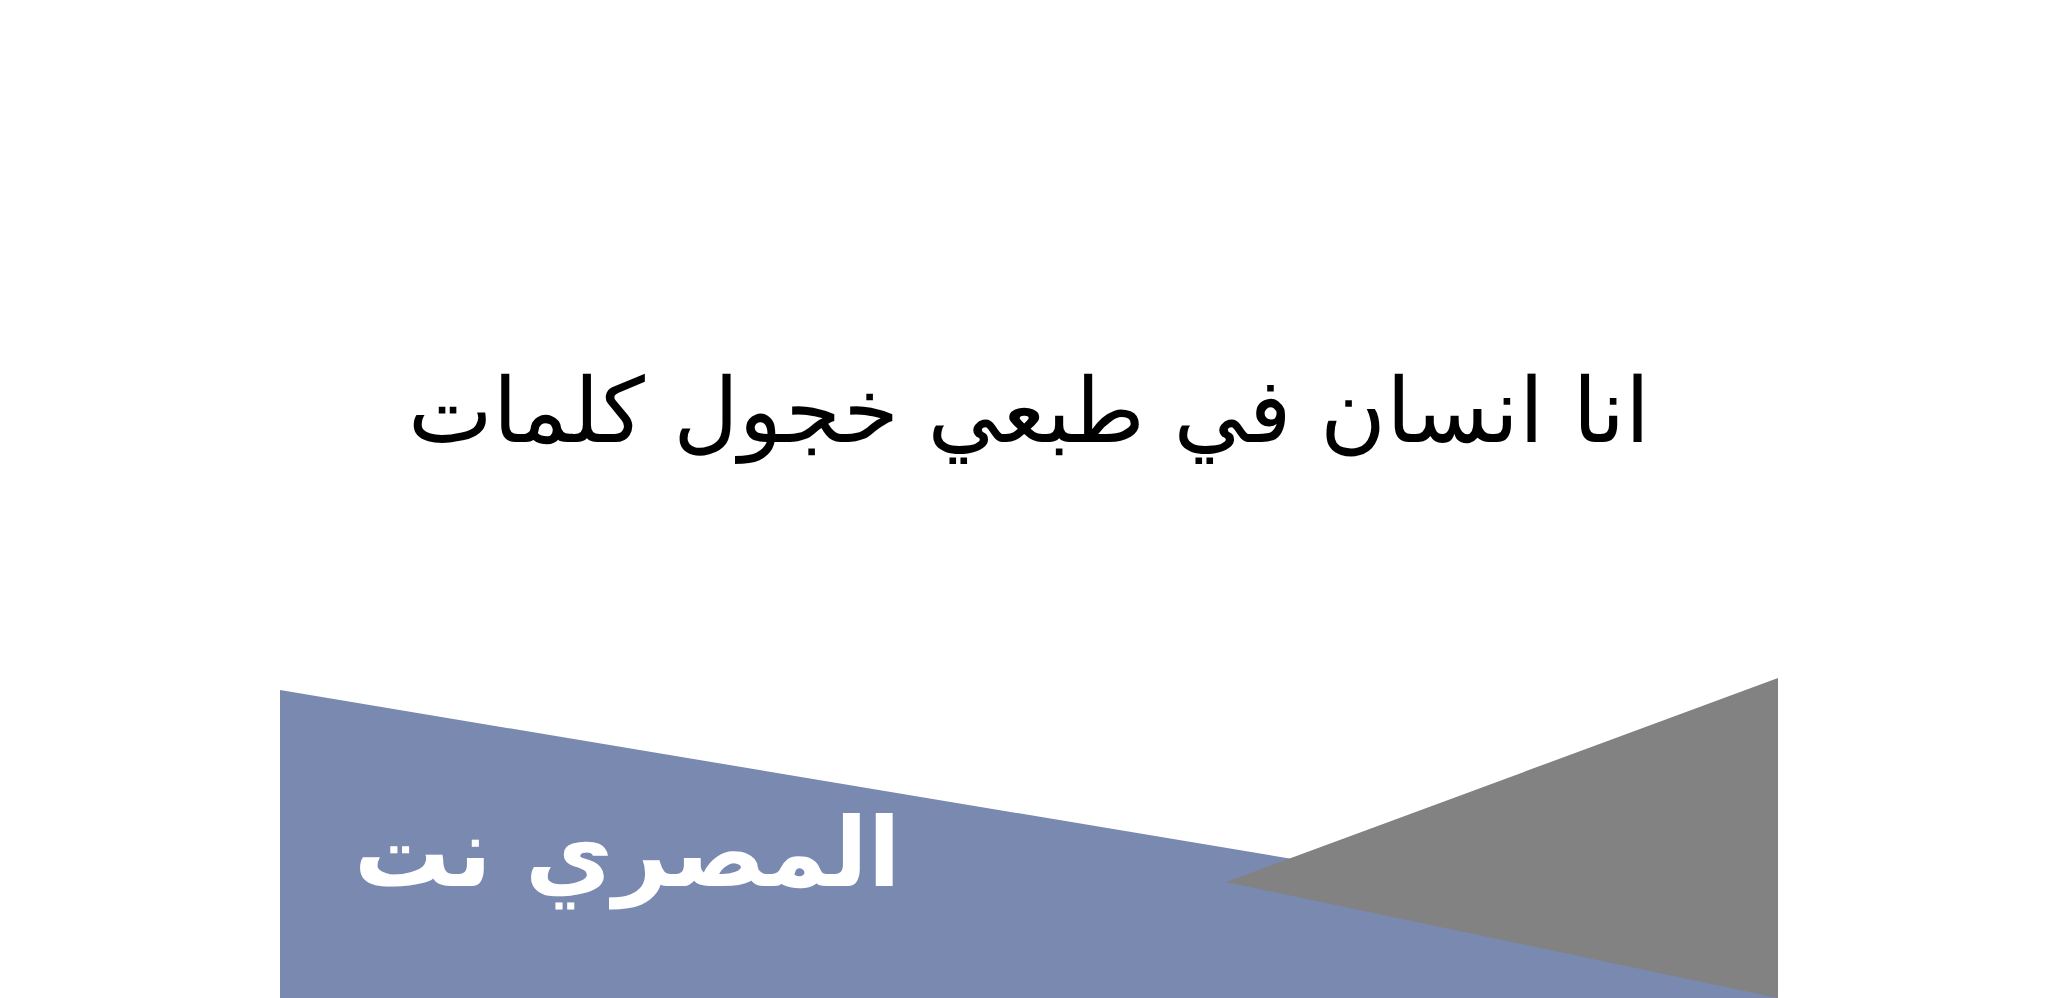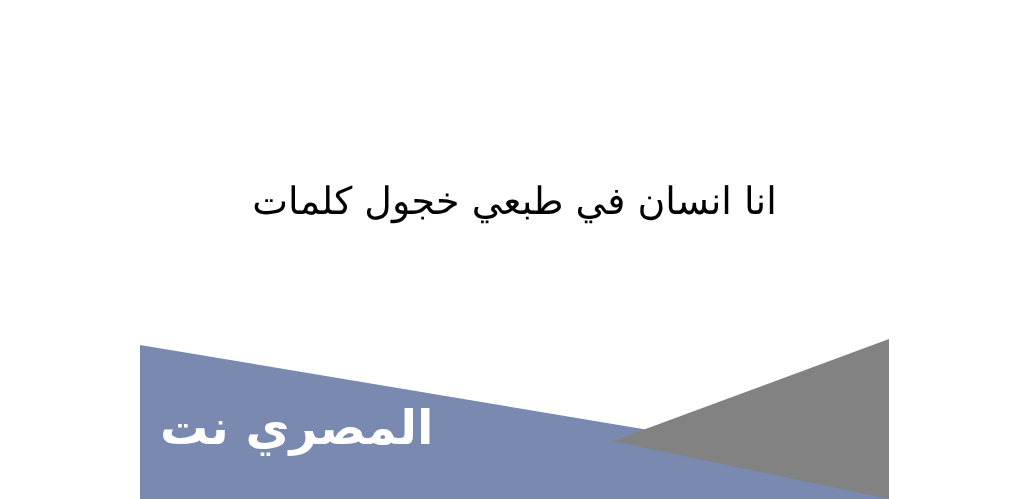--- a/index.html
+++ b/index.html
@@ -24,21 +24,21 @@
     top: 178px;
     width: 1029px;
     text-align: center;
     pointer-events: none;
   }
   .headline {
     display: inline-block;
     direction: rtl;
     unicode-bidi: embed;
     font-family: "DejaVu Serif", "Liberation Serif", serif;
-    font-size: 38px;
+    font-size: 45px;
     line-height: 1.25;
     color: #000000;
     letter-spacing: 0px;
     white-space: nowrap;
   }
 
   
   .shapes {
     position: absolute;
     left: 0;
@@ -70,15 +70,15 @@
 
   <svg class="shapes" viewBox="0 0 1029 499" width="1029" height="499" xmlns="http://www.w3.org/2000/svg">
     <polygon id="blue-shape" points="140,345 889,470 889,499 140,499" fill="#7a89b0"></polygon>
     <polygon id="gray-shape" points="613,441 889,339 889,499" fill="#828282"></polygon>
   </svg>
 
   <div class="headline-wrap">
     <span class="headline" style="color: rgb(0, 0, 0);">انا انسان في طبعي خجول كلمات</span>
   </div>
 
-  <div class="logo" style="color: rgb(255, 255, 255);">المصري نت</div>
+  <div class="logo" style="color: rgb(255, 255, 255); margin-left: 17px;">المصري نت</div>
 
 </div>
 
 </body></html>

